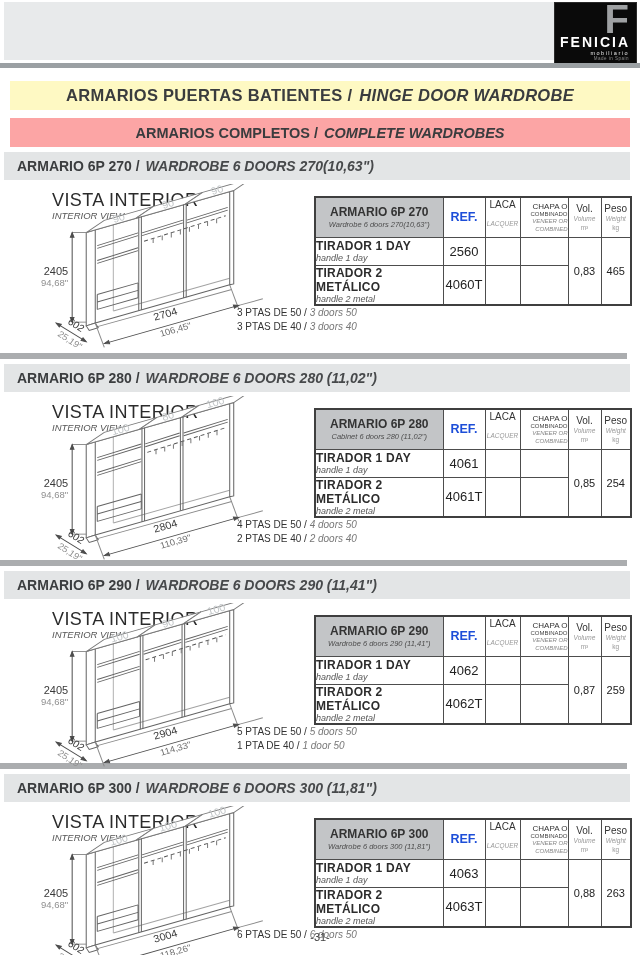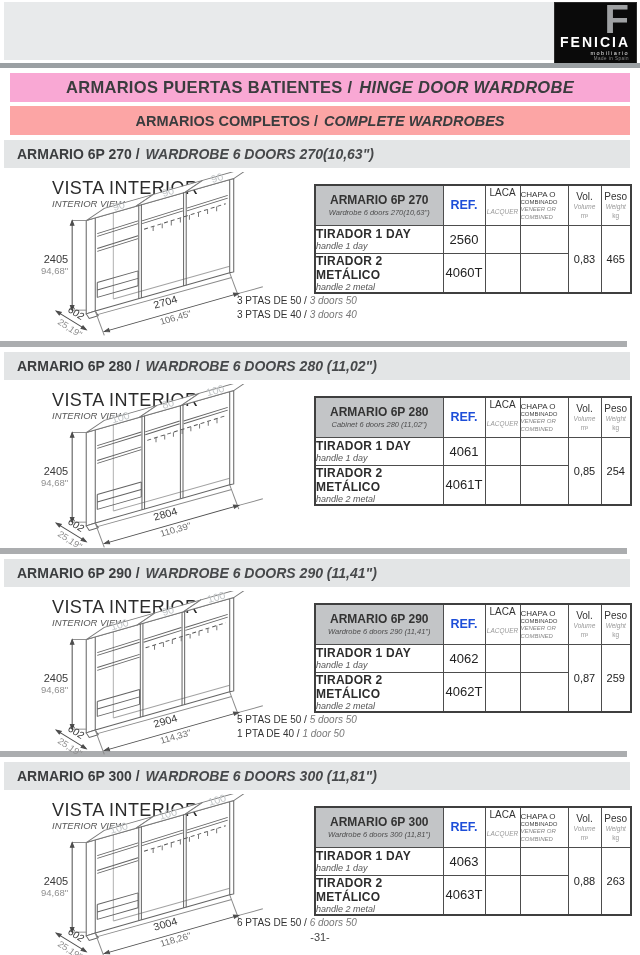--- a/index.html
+++ b/index.html
@@ -8,21 +8,21 @@
   
   .topband{position:absolute;left:4px;top:2px;right:4px;height:58px;background:#e8eaeb;}
   .topline{position:absolute;left:0;top:63px;right:0;height:5px;background:#9ba0a3;}
   .logo{position:absolute;right:3px;top:2px;width:83px;height:62px;background:#0a0a0a;border:1px solid #2a2a2a;box-sizing:border-box;}
   .logo .bigF{position:absolute;right:7px;top:-6px;color:#9fa1a3;font-size:40px;font-weight:bold;}
   .logo .brand{position:absolute;left:5px;bottom:13px;color:#fff;font-size:14px;font-weight:bold;letter-spacing:2px;}
   .logo .mob{position:absolute;right:7px;bottom:7px;color:#e6e6e6;font-size:5.5px;letter-spacing:1.5px;}
   .logo .made{position:absolute;right:7px;bottom:2px;color:#8d8d8d;font-size:4.5px;letter-spacing:0.5px;}
   
   .flow{position:absolute;left:0;top:73px;right:0;}
-  .bar1{margin:0 10px;height:29px;background:#f9a8d4;display:flex;align-items:center;justify-content:center;
+  .bar1{margin:8px 10px;height:29px;background:#fef9c3;display:flex;align-items:center;justify-content:center;
         font-size:16.5px;font-weight:bold;color:#3a3c3e;letter-spacing:0.3px;}
   .bar2{margin:4px 10px 0 10px;height:29px;background:#fca5a5;display:flex;align-items:center;justify-content:center;
         font-size:14.5px;font-weight:bold;color:#3a3c3e;}
   .bar1 .en,.bar2 .en{font-style:italic;margin-left:2px;}
   .divider{margin:0 13px 0 0;height:6px;background:#abadaf;}
   .sec-bar{margin:5px 10px 0 4px;height:28px;background:#e3e5e6;display:flex;align-items:center;
            padding-left:13px;font-size:14px;font-weight:bold;color:#3b3d3f;}
   .sec-bar .en{font-style:italic;color:#47494b;margin-left:2px;}
   .sec-body{position:relative;margin-top:2px;}
   .hb1{height:171px;} .hb2{height:166px;} .hb3{height:162px;} .hb4{height:160px;}
@@ -40,21 +40,21 @@
   col.w-name{width:128px;} col.w-ref{width:42px;} col.w-laca{width:35px;}
   col.w-chapa{width:48px;} col.w-vol{width:33px;} col.w-peso{width:30px;}
   tr.thead{height:40px;}
   td.h-name{background:#c3c5c7;text-align:center;}
   .hn-es{font-size:12px;font-weight:bold;color:#333;}
   .hn-en{font-size:7.5px;font-style:italic;color:#4c4c4c;margin-top:1px;}
   td.h-ref{text-align:center;font-size:12.5px;font-weight:bold;color:#1d4ed8;}
   td.h-laca{text-align:center;}
   .hl-1{font-size:10px;color:#333;margin-top:-8px;}
   .hl-2{font-size:6.5px;font-style:italic;color:#999;margin-top:10px;}
-  td.h-chapa{text-align:left;line-height:1.2;}
+  td.h-chapa{text-align:right;line-height:1.2;}
   .hc-1{font-size:8px;color:#333;}
   .hc-2{font-size:6px;color:#444;}
   .hc-3{font-size:6px;font-style:italic;color:#888;}
   td.h-vol,td.h-peso{text-align:center;line-height:1.25;}
   .hv-1{font-size:10px;color:#333;}
   .hv-2{font-size:6.5px;font-style:italic;color:#999;}
   .hv-3{font-size:6.5px;color:#999;}
   tr.trow{height:28px;}
   td.d-name{padding-left:7px;}
   .dn-es{font-size:12px;font-weight:bold;color:#2c2c2c;letter-spacing:0.2px;}
@@ -294,20 +294,24 @@
             <polygon points="80,171 85.30784954499276,171.25832771380578 84.25455754063549,167.81586116297962" stroke="#4d4d4d" fill="#4d4d4d" stroke-width="1"></polygon>
             <polygon points="214,130 209.7454424593645,133.18413883702038 208.69215045500724,129.74167228619422" stroke="#4d4d4d" fill="#4d4d4d" stroke-width="1"></polygon>
             <text x="142" y="143" font-size="11" fill="#3a3a3a" text-anchor="middle" font-family="&quot;Liberation Sans&quot;,sans-serif" transform="rotate(-17 142 143)">2804</text>
             <text x="152" y="159" font-size="9.5" fill="#6f6f6f" text-anchor="middle" font-family="&quot;Liberation Sans&quot;,sans-serif" transform="rotate(-17 152 159)">110,39"</text>
             <line x1="32" y1="149" x2="62" y2="169" stroke="#4d4d4d" stroke-width="1"></line>
             <polygon points="32,149 35.16179111848381,153.27119151093427 37.15871182489463,150.27581045131802" stroke="#4d4d4d" fill="#4d4d4d" stroke-width="1"></polygon>
             <polygon points="62,169 56.84128817510537,167.72418954868198 58.83820888151619,164.72880848906573" stroke="#4d4d4d" fill="#4d4d4d" stroke-width="1"></polygon>
             <text x="50" y="154" font-size="10.5" fill="#3a3a3a" text-anchor="middle" font-family="&quot;Liberation Sans&quot;,sans-serif" transform="rotate(34 50 154)">602</text>
             <text x="44" y="170" font-size="9.5" fill="#8f8f8f" text-anchor="middle" font-family="&quot;Liberation Sans&quot;,sans-serif" transform="rotate(34 44 170)">25,19"</text>
           </svg>
+        <div class="notes">
+          <div class="note"><span>4 PTAS DE 50</span><span class="n-sep" style="white-space:pre"> / </span><span class="n-en">4 doors 50</span></div>
+          <div class="note"><span>2 PTAS DE 40</span><span class="n-sep" style="white-space:pre"> / </span><span class="n-en">2 doors 40</span></div>
+        </div>
         <table class="spec">
           <colgroup>
               <col class="w-name">
               <col class="w-ref">
               <col class="w-laca">
               <col class="w-chapa">
               <col class="w-vol">
               <col class="w-peso">
             </colgroup>
           <tbody>

